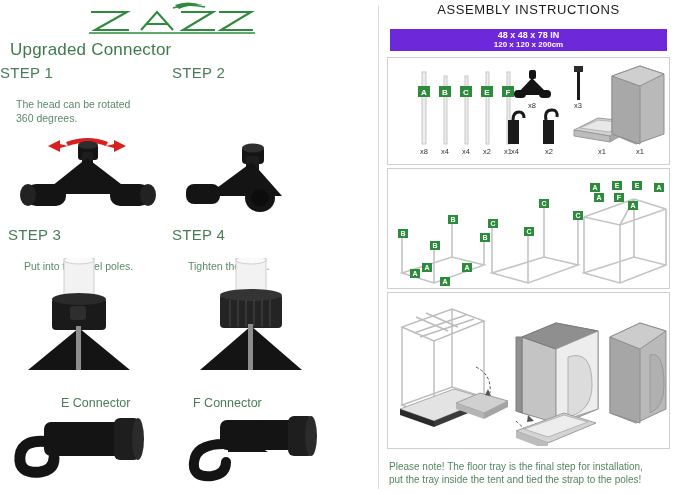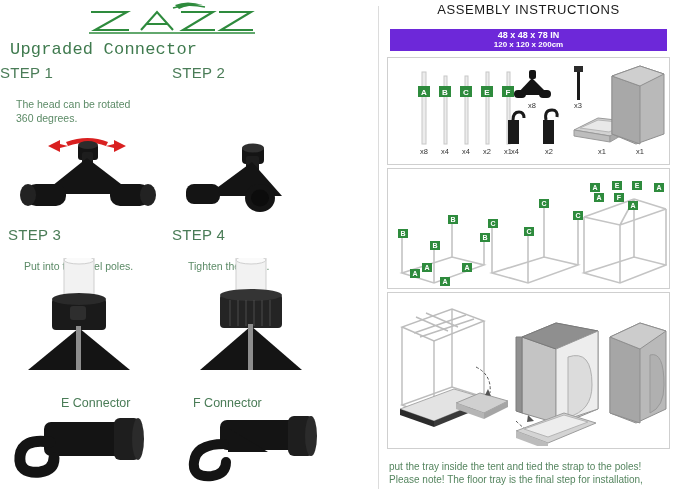--- a/index.html
+++ b/index.html
@@ -7,21 +7,21 @@
        font-family:"Liberation Sans", sans-serif;color:#3f6b48;}
   .page{position:relative;width:679px;height:495px;background:#fff;}
 
   
   .vdivider{position:absolute;left:378px;top:6px;width:1px;height:483px;background:#dcdcdc;}
 
   
   .left{position:absolute;left:0;top:0;width:378px;height:495px;}
   .logo{position:absolute;left:83px;top:2px;width:175px;height:34px;}
   .logo svg{display:block;}
-  .sect-title{position:absolute;left:10px;top:40px;font-size:17px;color:#3f7a4e;letter-spacing:.2px;font-family:Liberation Mono, monospace;}
+  .sect-title{position:absolute;left:10px;top:40px;font-size:17px;color:#3f7a4e;letter-spacing:.2px;}
 
   .step{position:absolute;}
   .step-title{font-size:15px;color:#4a7c57;margin:0 0 11px 0;letter-spacing:.3px;}
   .step-text{font-size:10.5px;line-height:14px;color:#5b8a66;margin:16px;}
 
   .s1{left:0;top:64px;width:150px;}
   .s2{left:172px;top:64px;width:165px;}
   .s3{left:8px;top:226px;width:155px;}
   .s4{left:172px;top:226px;width:155px;}
   .cname{position:absolute;font-size:12.5px;color:#4a7c57;}
@@ -361,17 +361,17 @@
         <g>
           <path d="M222 44 L252 30 L278 38 L278 116 L248 130 L222 120 Z" fill="#b9b9b9" stroke="#8f8f8f"></path>
           <path d="M222 44 L252 56 L252 130 L222 120 Z" fill="#a6a6a6" stroke="#8f8f8f"></path>
           <path d="M222 44 L252 30 L278 38 L252 56 Z" fill="#cccccc" stroke="#8f8f8f"></path>
           <path d="M262 62 Q276 58 276 92 Q276 114 262 120 Z" fill="#b0b0b0" stroke="#999"></path>
         </g>
       </svg>
     </div>
 
     <div class="note">
+      <div>Please note! The floor tray is the final step for installation,</div>
       <div>put the tray inside the tent and tied the strap to the poles!</div>
-      <div>Please note! The floor tray is the final step for installation,</div>
     </div>
   </div>
 </div>
 
 </body></html>

